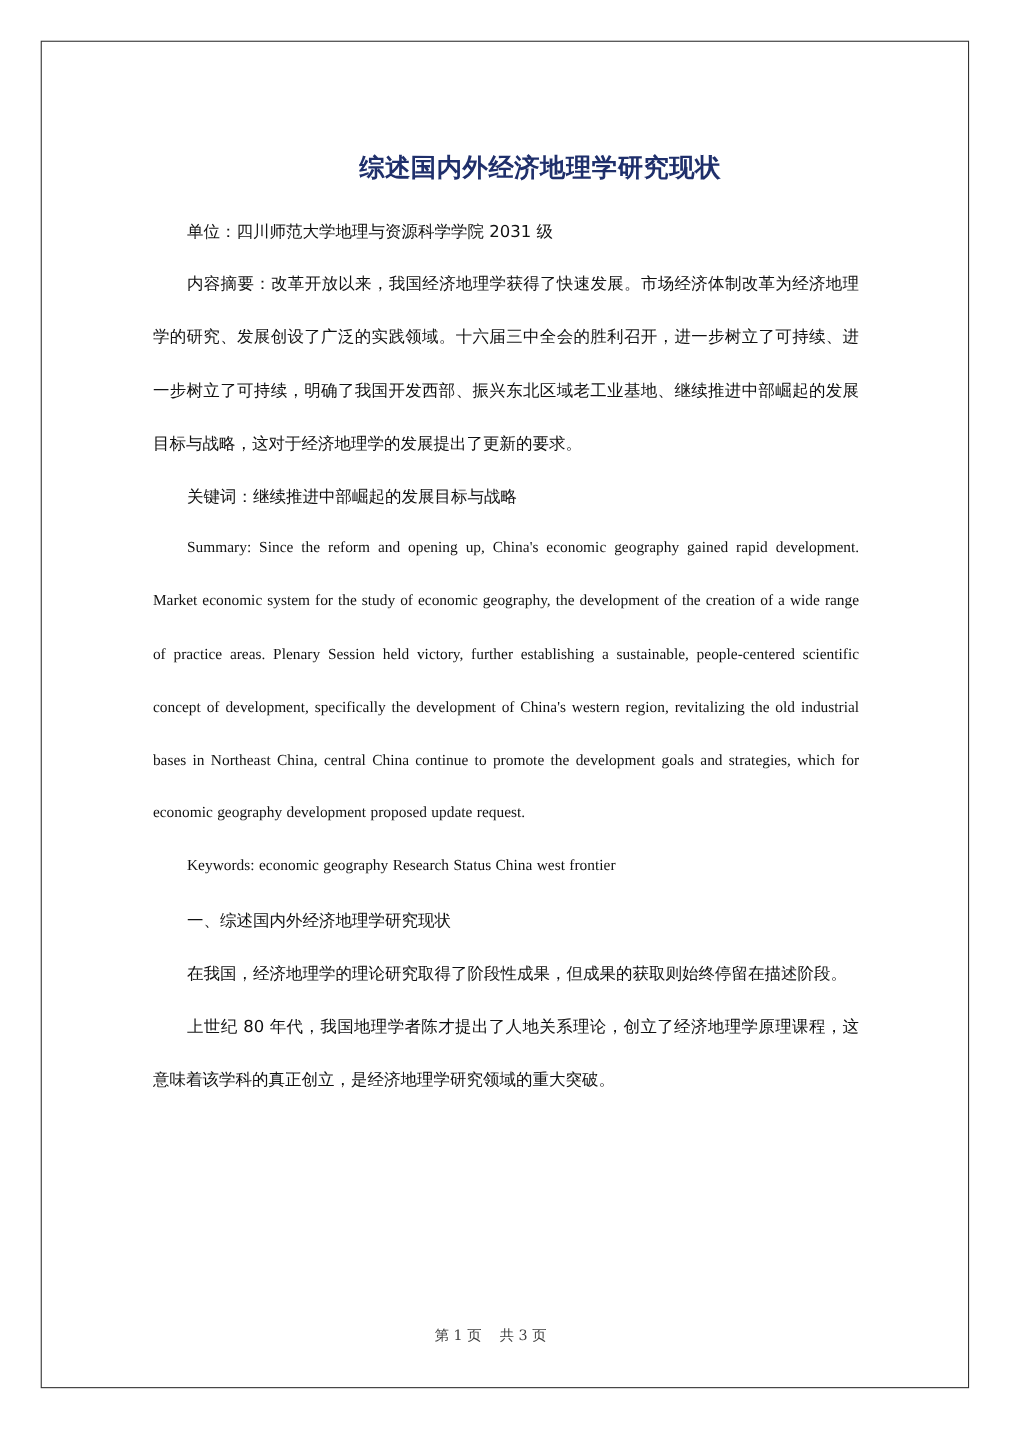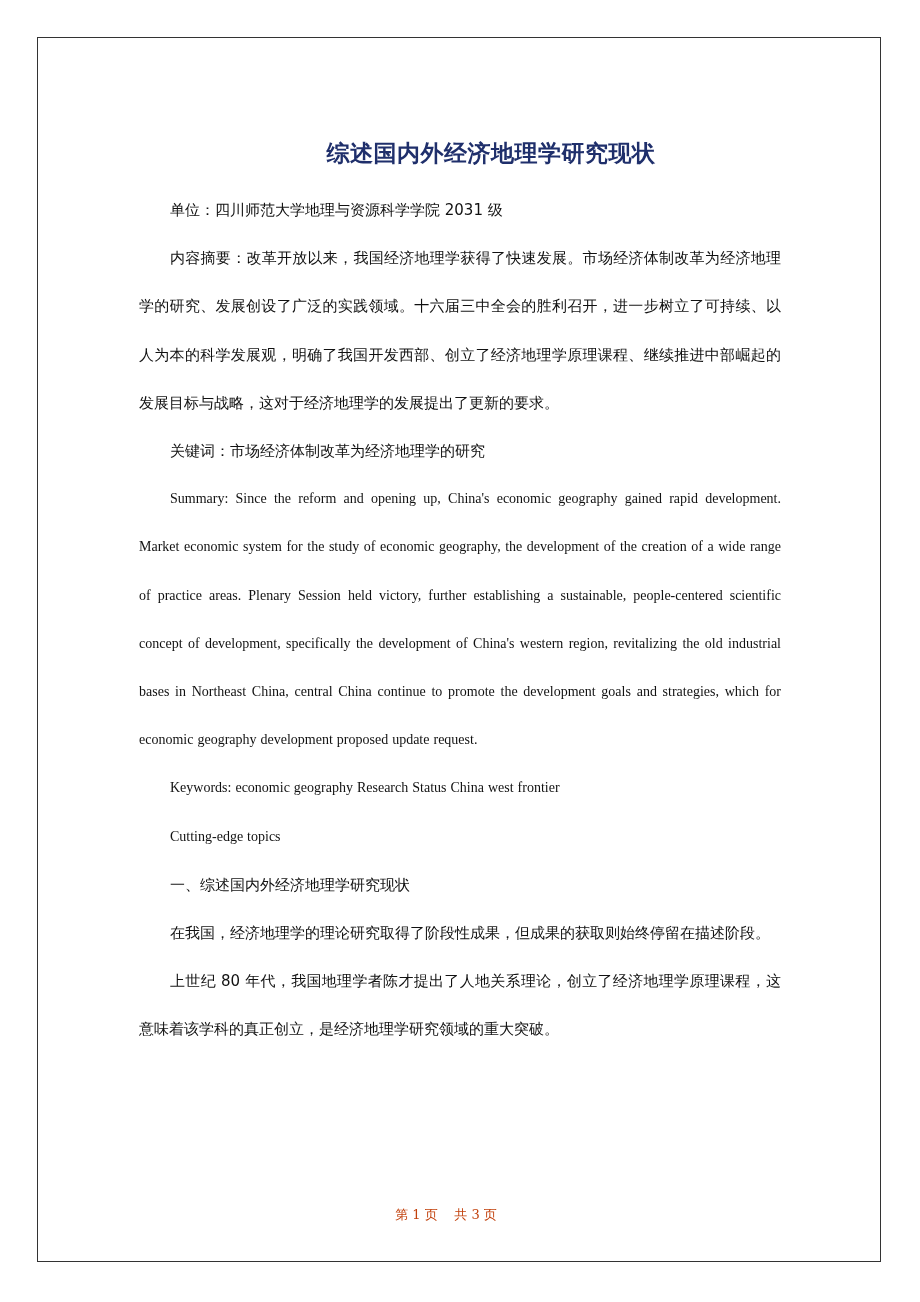--- a/index.html
+++ b/index.html
@@ -57,37 +57,36 @@
     word-spacing: 0.5px;
   }
   .page-footer {
     position: absolute;
     left: 0;
     width: 892px;
     top: 1205px;
     text-align: center;
     font-family: "DejaVu Serif", "Liberation Serif", serif;
     font-size: 13px;
-    color: #c2410c;
+    color: #404040;
     line-height: 20px;
     white-space: pre;
   }
 </style>
 </head>
 <body>
 
 <div class="page-frame"></div>
 
 <h1 class="doc-title">综述国内外经济地理学研究现状</h1>
 
 <div class="body-text">
   <p class="para">单位：四川师范大学地理与资源科学学院  2031 级</p>
-  <p class="para">内容摘要：改革开放以来，我国经济地理学获得了快速发展。市场经济体制改革为经济地理学的研究、发展创设了广泛的实践领域。十六届三中全会的胜利召开，进一步树立了可持续、以人为本的科学发展观，明确了我国开发西部、创立了经济地理学原理课程、继续推进中部崛起的发展目标与战略，这对于经济地理学的发展提出了更新的要求。</p>
-  <p class="para">关键词：市场经济体制改革为经济地理学的研究</p>
+  <p class="para">内容摘要：改革开放以来，我国经济地理学获得了快速发展。市场经济体制改革为经济地理学的研究、发展创设了广泛的实践领域。十六届三中全会的胜利召开，进一步树立了可持续、进一步树立了可持续，明确了我国开发西部、振兴东北区域老工业基地、继续推进中部崛起的发展目标与战略，这对于经济地理学的发展提出了更新的要求。</p>
+  <p class="para">关键词：继续推进中部崛起的发展目标与战略</p>
   <p class="para en">Summary: Since the reform and opening up, China's economic geography gained rapid development. Market economic system for the study of economic geography, the development of the creation of a wide range of practice areas. Plenary Session held victory, further establishing a sustainable, people-centered scientific concept of development, specifically the development of China's western region, revitalizing the old industrial bases in Northeast China, central China continue to promote the development goals and strategies, which for economic geography development proposed update request.</p>
   <p class="para en">Keywords: economic geography Research Status China west frontier</p>
-  <p class="para en">Cutting-edge topics</p>
   <p class="para">一、综述国内外经济地理学研究现状</p>
   <p class="para">在我国，经济地理学的理论研究取得了阶段性成果，但成果的获取则始终停留在描述阶段。</p>
   <p class="para">上世纪 80 年代，我国地理学者陈才提出了人地关系理论，创立了经济地理学原理课程，这意味着该学科的真正创立，是经济地理学研究领域的重大突破。</p>
 </div>
 
 <div class="page-footer">第 1 页    共 3 页</div>
 
 </body></html>

